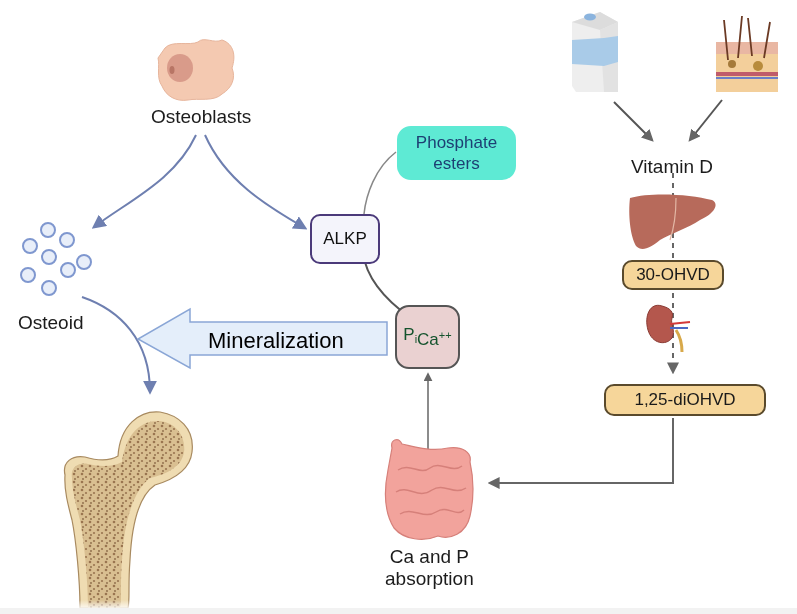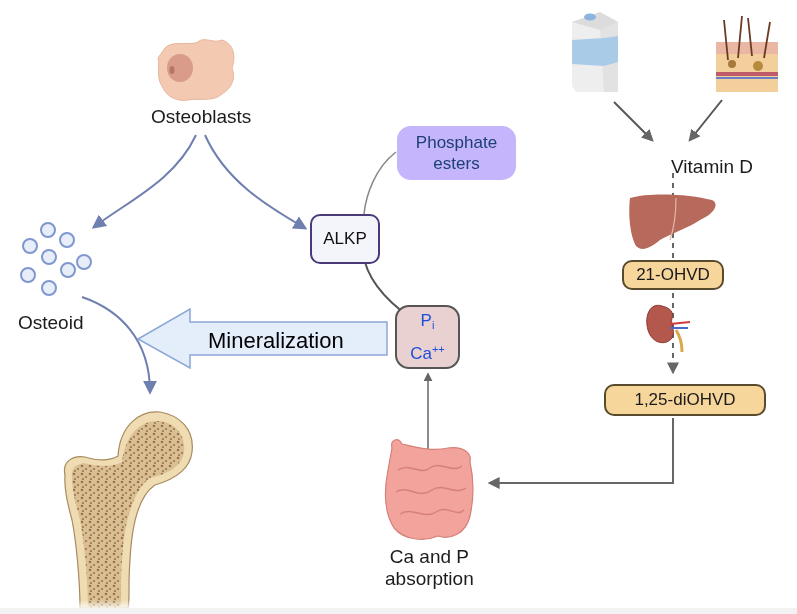--- a/index.html
+++ b/index.html
@@ -5,23 +5,23 @@
   html, body { margin:0; padding:0; background:#ffffff; }
   body { width:797px; height:614px; position:relative; overflow:hidden;
          font-family:"Liberation Sans", sans-serif; color:#1a1a1a; }
   svg.diagram { position:absolute; left:0; top:0; }
   .lbl { position:absolute; font-size:19px; color:#1c1c1c; text-align:center; white-space:nowrap; }
   .box { position:absolute; display:flex; align-items:center; justify-content:center;
          text-align:center; font-size:17px; box-sizing:border-box; }
   .alkp { left:310px; top:214px; width:70px; height:50px; border:2px solid #4b3a7a;
           border-radius:10px; background:#f4f4fb; color:#111; }
   .phos { left:397px; top:126px; width:119px; height:54px; border-radius:14px;
-          background:#c4b5fd; color:#1d3f73; line-height:21px; flex-direction:column; }
+          background:#5eead4; color:#1d3f73; line-height:21px; flex-direction:column; }
   .pica { left:395px; top:305px; width:65px; height:64px; border:2px solid #555;
-          border-radius:14px; background:#ead1d1; flex-direction:column; line-height:24px; color:#1d4ed8; }
+          border-radius:14px; background:#ead1d1; flex-direction:row; line-height:24px; color:#14532d; }
   .pica sub { font-size:11px; vertical-align:-3px; }
   .pica sup { font-size:11px; vertical-align:6px; }
   .ohvd { background:#f6d69a; border:2px solid #5a4a2c; border-radius:10px; color:#1a1a1a; }
   .ohvd25 { left:622px; top:260px; width:102px; height:30px; }
   .ohvd125 { left:604px; top:384px; width:162px; height:32px; }
   .mineral-text { position:absolute; left:208px; top:328px; font-size:22px; color:#000000; }
   .bottom-bar { position:absolute; left:0; top:608px; width:797px; height:6px; background:#f2f2f2; }
 </style>
 </head>
 <body>
@@ -137,24 +137,24 @@
   <span>esters</span>
 </div>
 
 <div class="box pica">
   <span><span>P</span><sub>i</sub></span>
   <span><span>Ca</span><sup>++</sup></span>
 </div>
 
 <div class="mineral-text">Mineralization</div>
 
-<div class="lbl" style="left:631px; top:156px;margin-left:40px;">Vitamin D</div>
+<div class="lbl" style="left:631px; top:156px;">Vitamin D</div>
 
 <div class="box ohvd ohvd25">
-  <span>21-OHVD</span>
+  <span>30-OHVD</span>
 </div>
 <div class="box ohvd ohvd125">
   <span>1,25-diOHVD</span>
 </div>
 
 <div class="lbl" style="left:385px; top:546px; line-height:22px;">
   <div>Ca and P</div>
   <div>absorption</div>
 </div>
 

